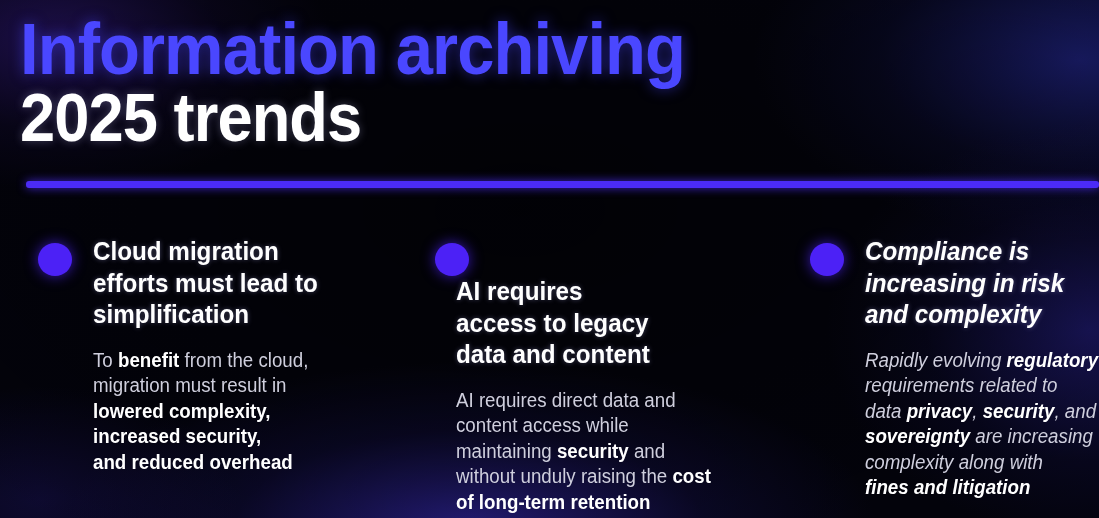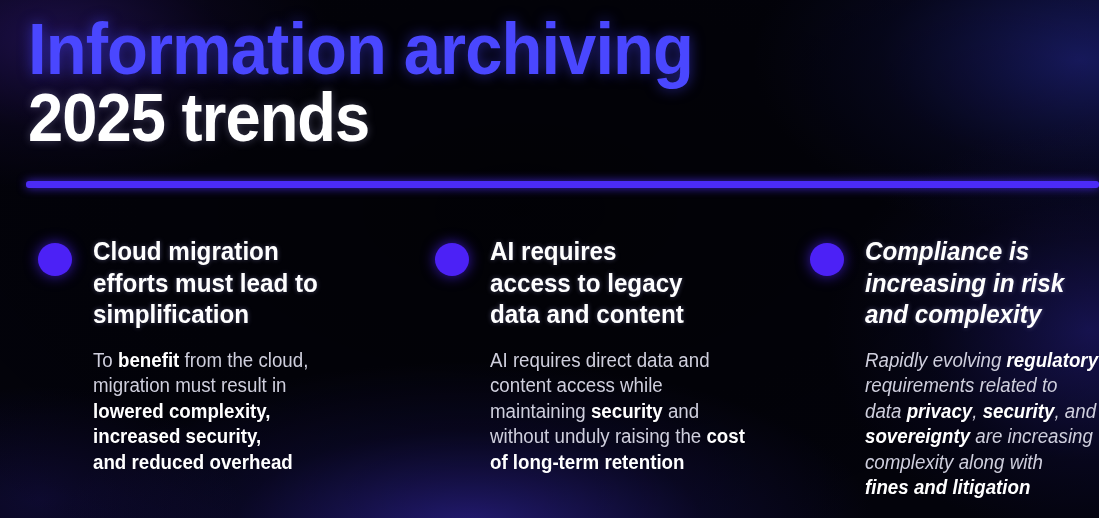--- a/index.html
+++ b/index.html
@@ -50,21 +50,21 @@
                 rgba(35,25,120,0.35) 0%, rgba(0,0,0,0) 76%);
   }
   .bg-vignette {
     background: radial-gradient(ellipse 780px 430px at 520px 210px,
                 rgba(0,0,0,0.55) 0%, rgba(0,0,0,0.30) 55%, rgba(0,0,0,0) 100%);
   }
 
   
   .header {
     position: absolute;
-    left: 28px;
+    left: 20px;
     top: 12px;
     width: 1050px;
   }
   .title-line1 {
     font-size: 72px;
     line-height: 74px;
     font-weight: bold;
     letter-spacing: -1px;
     color: #4a47ff;
     white-space: nowrap;
@@ -103,21 +103,21 @@
     width: 1099px;
     display: flex;
     gap: 43px;
   }
   .column {
     display: flex;
     align-items: flex-start;
     box-sizing: border-box;
   }
   .col-0 { width: 358px; padding-left: 38px; }
-  .col-1 { width: 356px; padding-left: 37px; }
+  .col-1 { width: 356px; padding-left: 37px; flex-direction: column; }
   .col-2 { width: 385px; padding-left: 13px; }
 
   .bullet-dot {
     flex: 0 0 auto;
     width: 34px;
     height: 33px;
     border-radius: 50%;
     background: #4c21f6;
     margin-top: 7px;
     box-shadow: 0 0 14px rgba(76,33,246,0.75);

